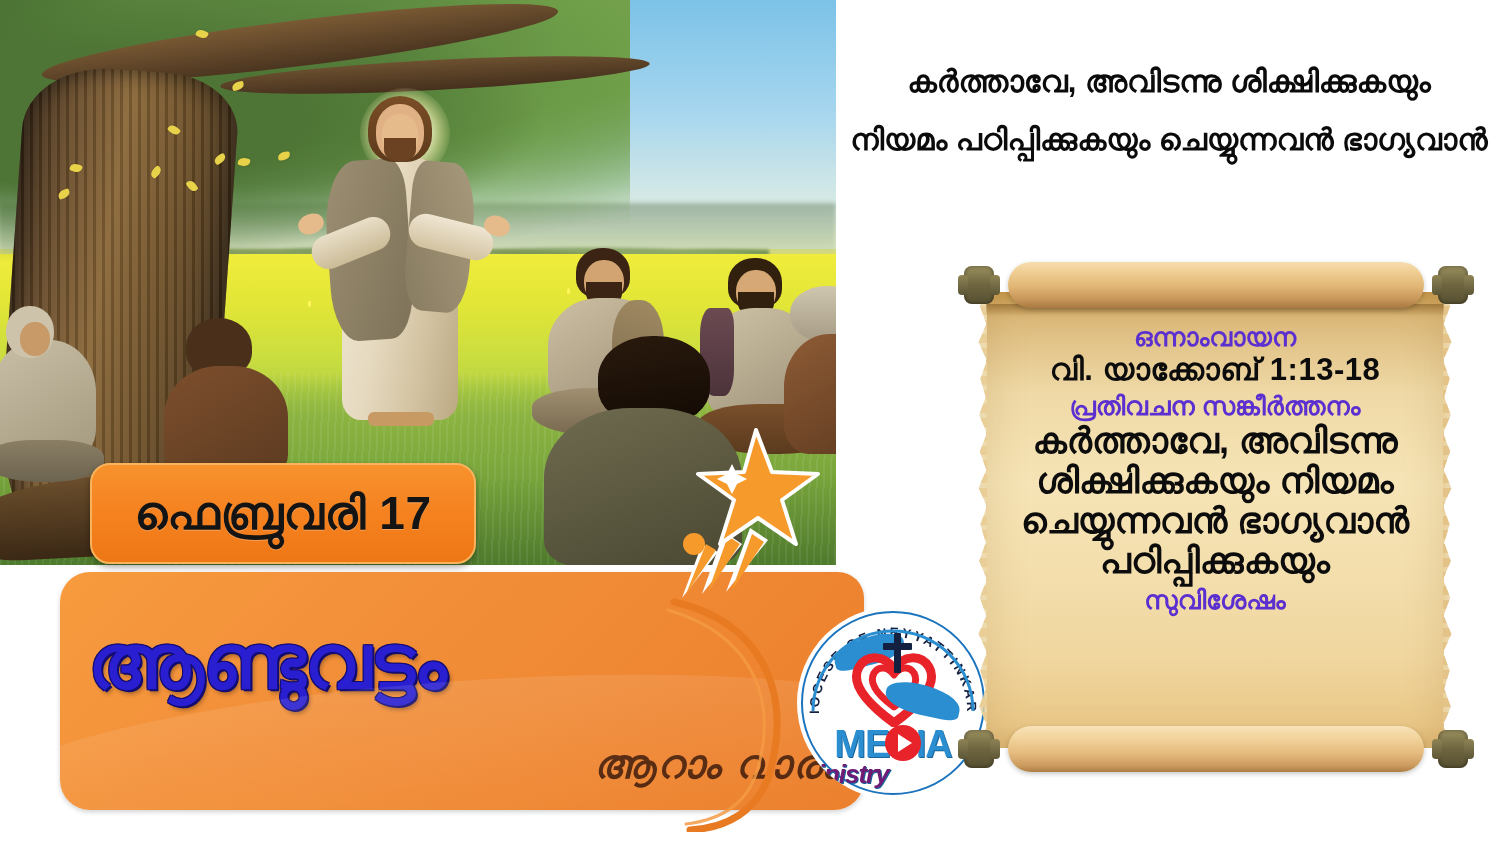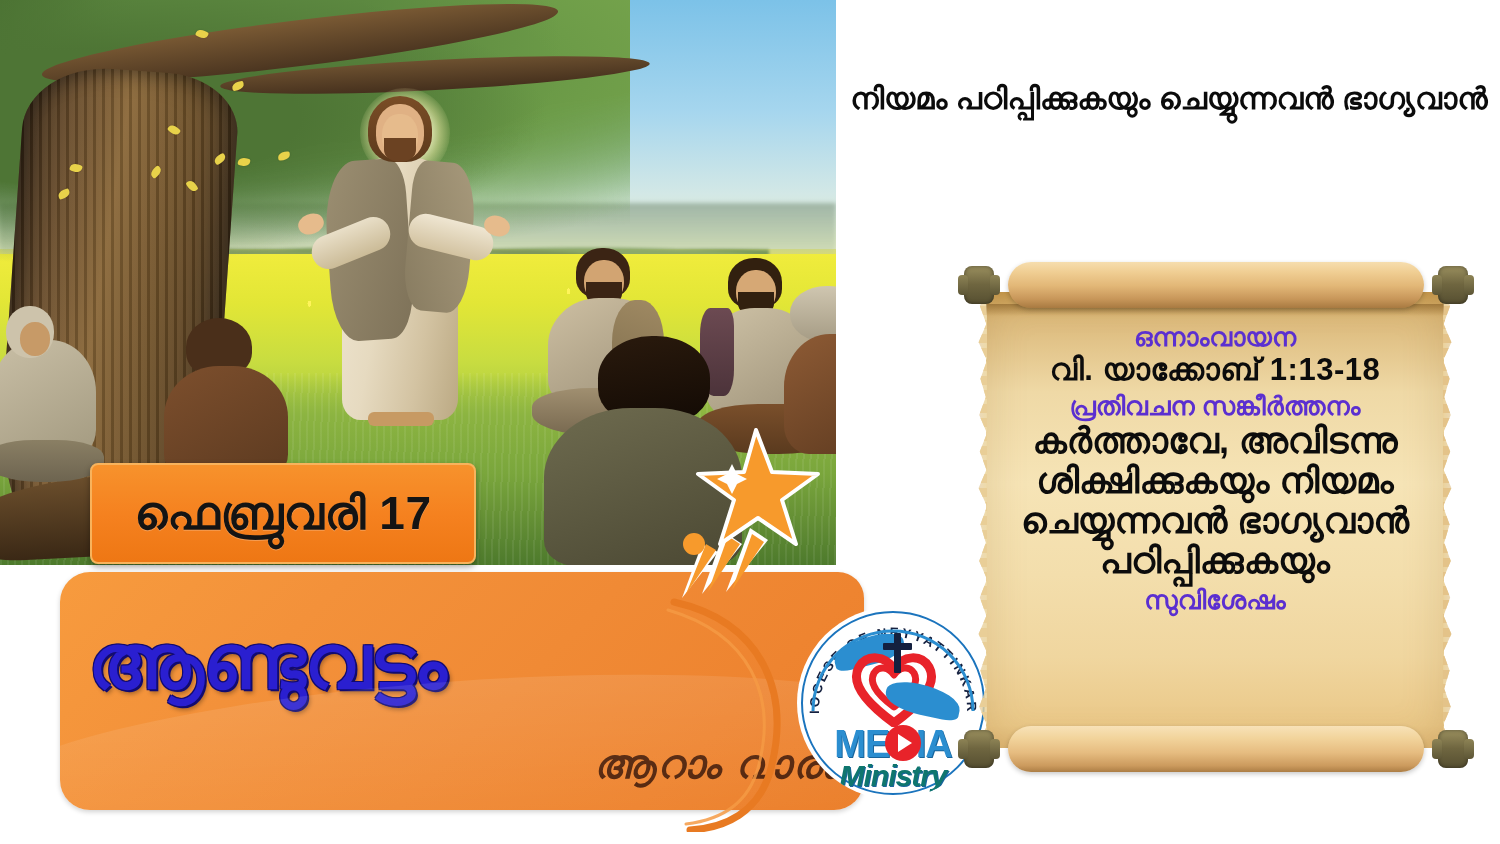--- a/index.html
+++ b/index.html
@@ -81,21 +81,21 @@
   .j-handL{position:absolute;left:-18px;top:118px;width:26px;height:20px;border-radius:48%;background:#e6bb8c;transform:rotate(-20deg);}
   .j-handR{position:absolute;left:168px;top:120px;width:26px;height:20px;border-radius:48%;background:#e6bb8c;transform:rotate(16deg);}
   .j-foot{position:absolute;left:52px;top:316px;width:66px;height:14px;border-radius:6px;background:#c79a63;}
   
   .fig{position:absolute;}
   .d-head{position:absolute;border-radius:48%;}
   .d-body{position:absolute;border-radius:44% 44% 24% 24%;}
   .d-legs{position:absolute;border-radius:40% 40% 46% 46%;}
 
   
-  .date-badge{position:absolute;left:90px;top:463px;width:382px;height:97px;border-radius:8px;
+  .date-badge{position:absolute;left:90px;top:463px;width:382px;height:97px;border-radius:20px;
     background:linear-gradient(180deg,#F7922C 0%,#F5811F 52%,#EE7714 100%);
     border:2px solid #F8B35C;box-shadow:0 3px 6px rgba(0,0,0,.35);
     display:flex;align-items:center;justify-content:center;}
   .date-badge span{font-size:46px;font-weight:bold;color:#141414;letter-spacing:.5px;
     text-shadow:0 1px 0 rgba(255,255,255,.25);white-space:nowrap;}
 
   
   .banner-wrap{position:absolute;left:60px;top:572px;width:700px;height:256px;}
   .banner{position:absolute;left:0;top:0;width:804px;height:238px;border-radius:30px 26px 30px 30px;
     background:linear-gradient(135deg,#F79B3E 0%,#F3913A 28%,#F08A35 55%,#EE8430 78%,#EB7F2B 100%);
@@ -129,22 +129,22 @@
     background:#2b8ed0;border-radius:40% 60% 20% 50%;transform:rotate(12deg);}
   .cross-v{position:absolute;left:97px;top:26px;width:7px;height:40px;background:#14203f;border-radius:1px;}
   .cross-h{position:absolute;left:86px;top:36px;width:29px;height:7px;background:#14203f;border-radius:1px;}
   .logo-media{position:absolute;left:0;right:0;top:116px;text-align:center;
     font-size:38px;font-weight:bold;color:#2b8ed0;letter-spacing:-1px;
     text-shadow:1px 1px 0 #18649b;}
   .logo-play{position:absolute;left:88px;top:118px;width:36px;height:36px;border-radius:50%;
     background:#e8232a;}
   .logo-play:after{content:"";position:absolute;left:13px;top:9px;border-left:14px solid #fff;
     border-top:9px solid transparent;border-bottom:9px solid transparent;}
-  .logo-min{position:absolute;left:0;right:0;top:152px;text-align:center;
-    font-size:30px;font-weight:bold;font-style:italic;color:#0f766e;letter-spacing:-1px;
+  .logo-min{position:absolute;left:0;right:0;top:152px;text-align:left;
+    font-size:26px;font-weight:bold;font-style:italic;color:#701a75;letter-spacing:-1px;
     text-shadow:1px 1px 0 #18649b;}
   .arc-text{position:absolute;left:0;top:0;width:192px;height:192px;}
   .arc-text text{font-family:"Liberation Sans",sans-serif;font-size:13.5px;font-weight:bold;
     fill:#14203f;letter-spacing:2.6px;}
 
   
   .scroll{position:absolute;left:962px;top:244px;width:508px;height:550px;}
   .scroll-paper{position:absolute;left:24px;top:48px;width:458px;height:456px;
     background:linear-gradient(180deg,#C79A4E 0%,#DCBA7C 6%,#EFD9A6 22%,#F6E4B6 42%,#F3DEAC 62%,#F0D69F 80%,#EAC888 95%,#E0B977 100%);
     box-shadow:inset 0 0 40px rgba(150,105,40,.22);}
@@ -293,20 +293,21 @@
       <path d="M14 168 L34 118 L44 124 Z" fill="#F79A2C"></path>
       <path d="M36 166 L56 110 L68 118 Z" fill="#F79A2C"></path>
       <path d="M60 164 L80 108 L92 116 Z" fill="#F79A2C"></path>
     </g>
     <circle cx="22" cy="118" r="11" fill="#F79A2C"></circle>
     <path d="M84 4 L100 46 L146 48 L110 74 L124 118 L86 92 L48 118 L62 74 L26 48 L72 46 Z" fill="#F79A2C" stroke="#FFFFFF" stroke-width="4" stroke-linejoin="round"></path>
     <path d="M60 38 l5 10 10 5 -10 5 -5 10 -5 -10 -10 -5 10 -5 z" fill="#FFFFFF"></path>
   </svg>
 
   <div class="verse">
+    <div class="verse-line l1">കർത്താവേ, അവിടന്നു ശിക്ഷിക്കുകയും</div>
     <div class="verse-line l2">നിയമം പഠിപ്പിക്കുകയും ചെയ്യുന്നവൻ ഭാഗ്യവാൻ</div>
   </div>
 
   <div class="logo">
     <div class="logo-ring"></div>
     <svg class="arc-text" viewBox="0 0 192 192">
       <defs>
         <path id="arcTop" d="M 22 104 A 74 74 0 0 1 170 104"></path>
       </defs>
       <text>

